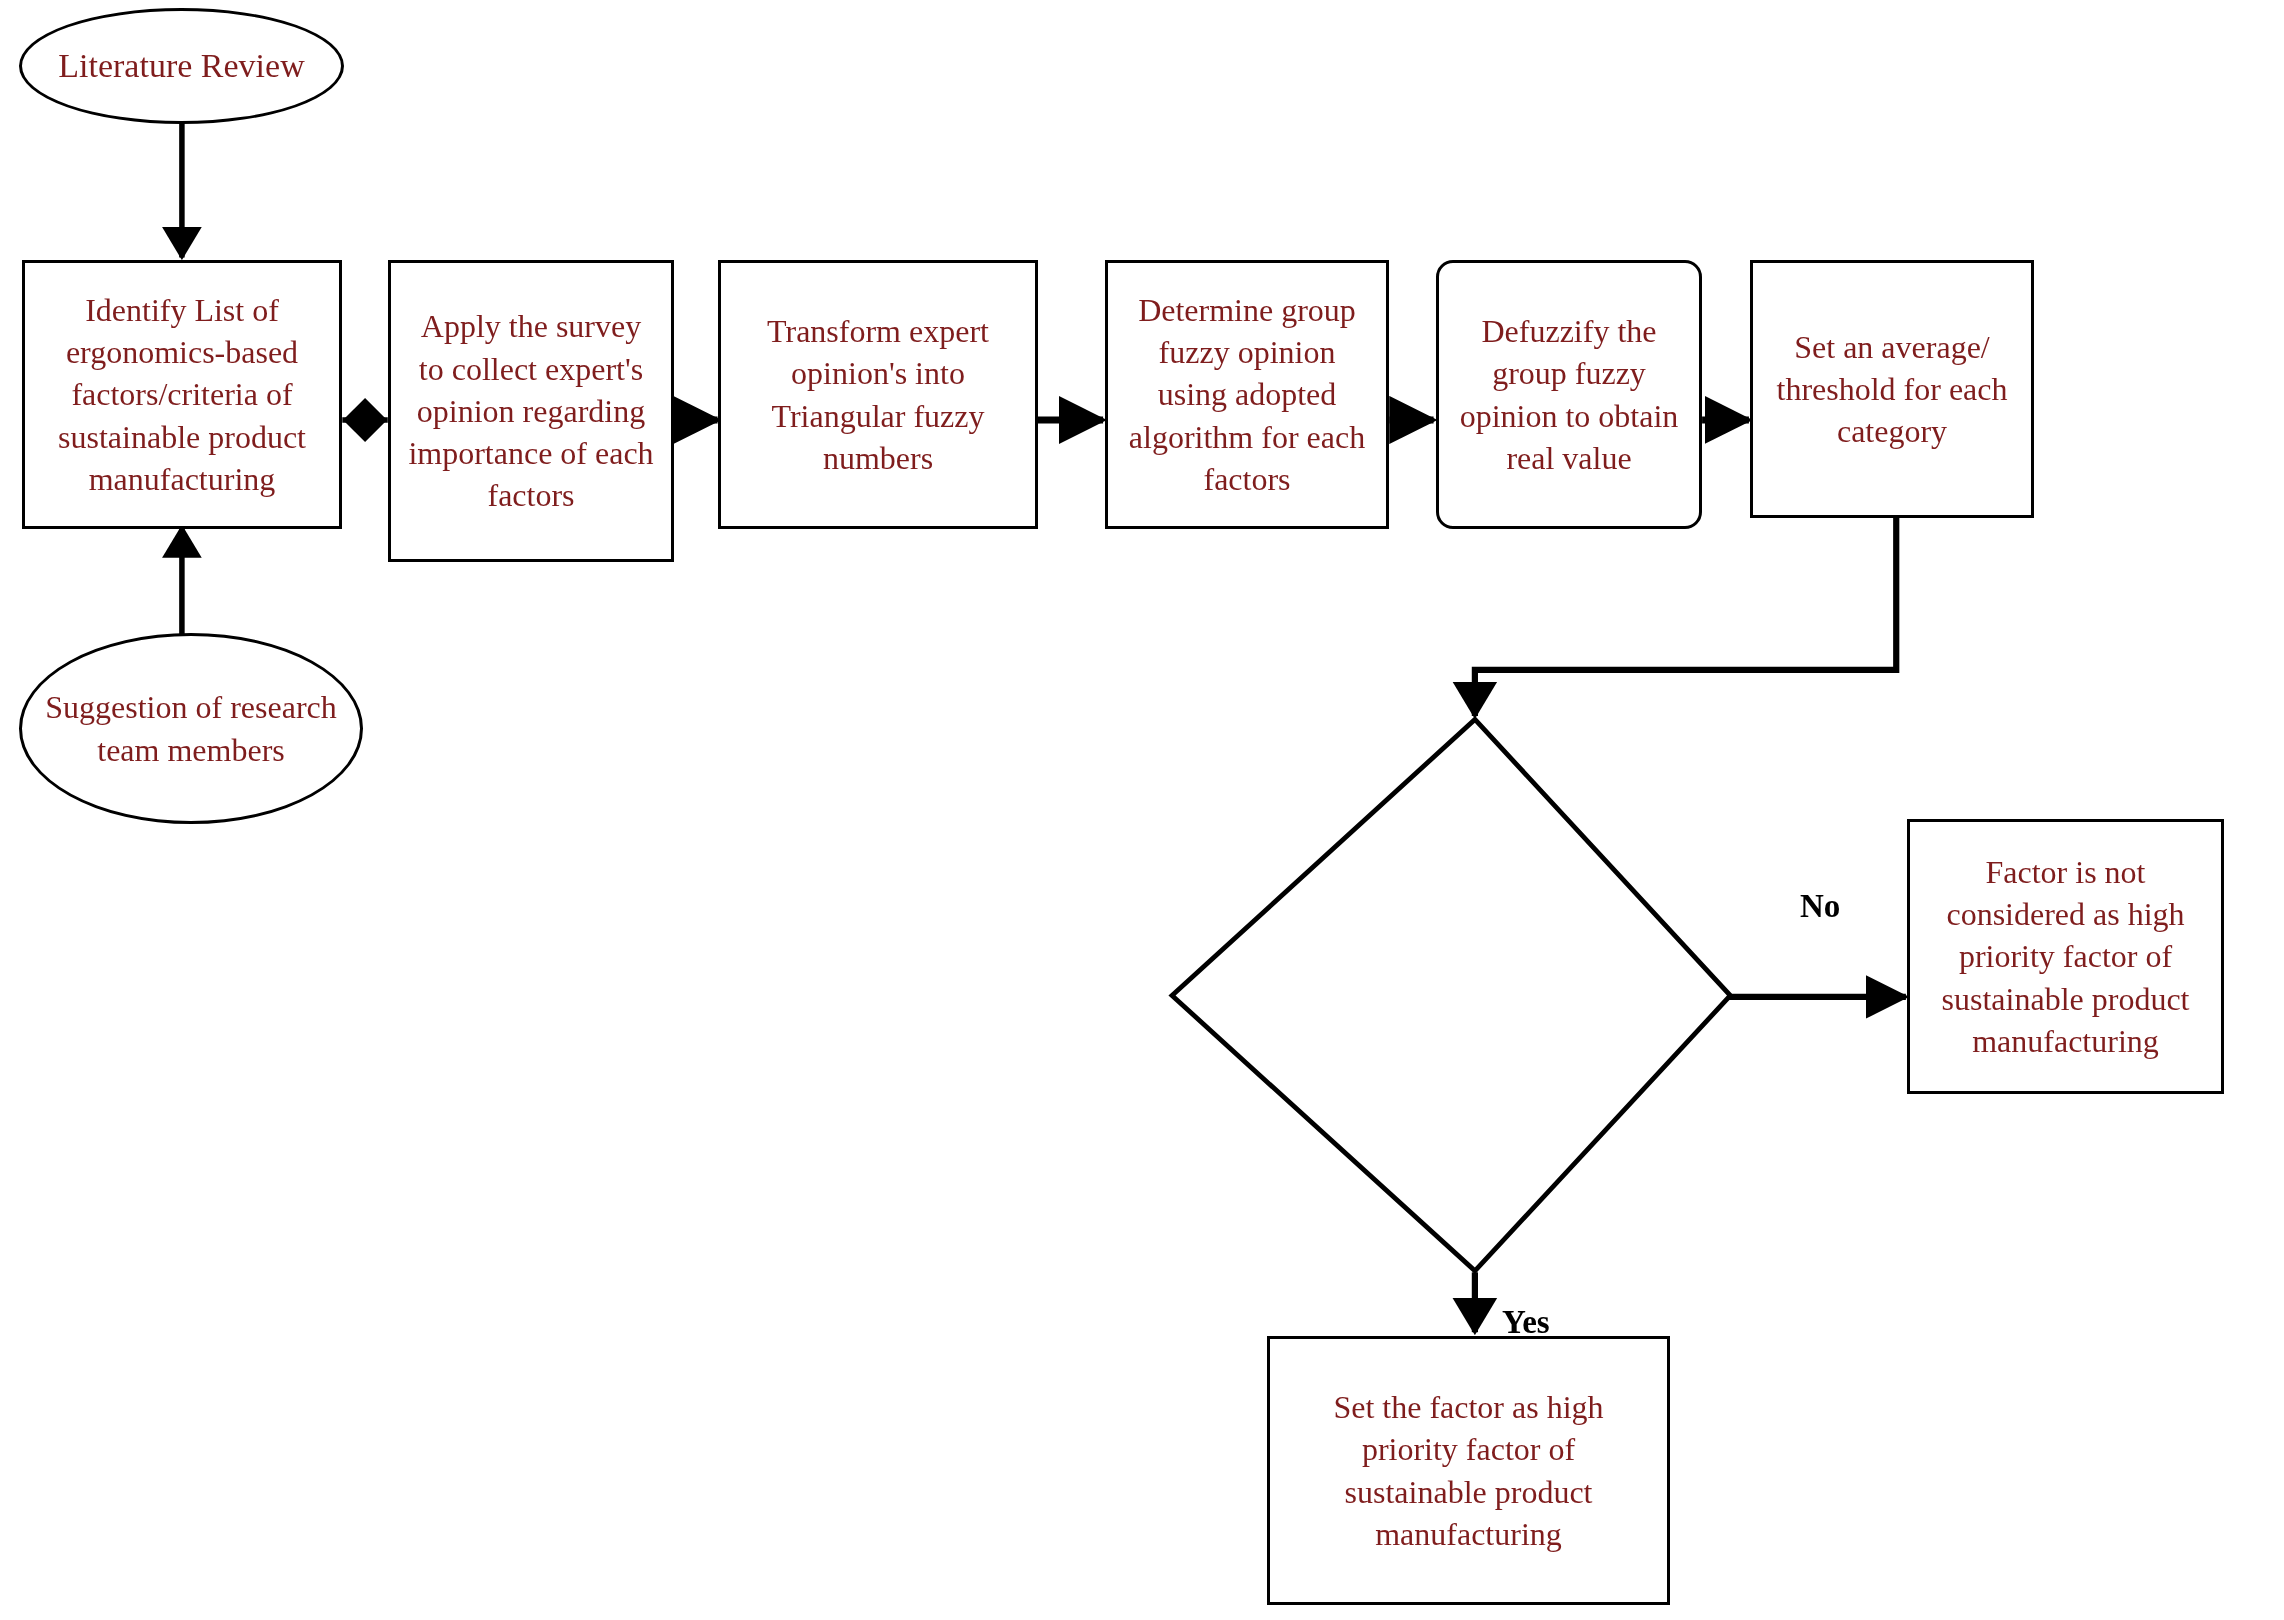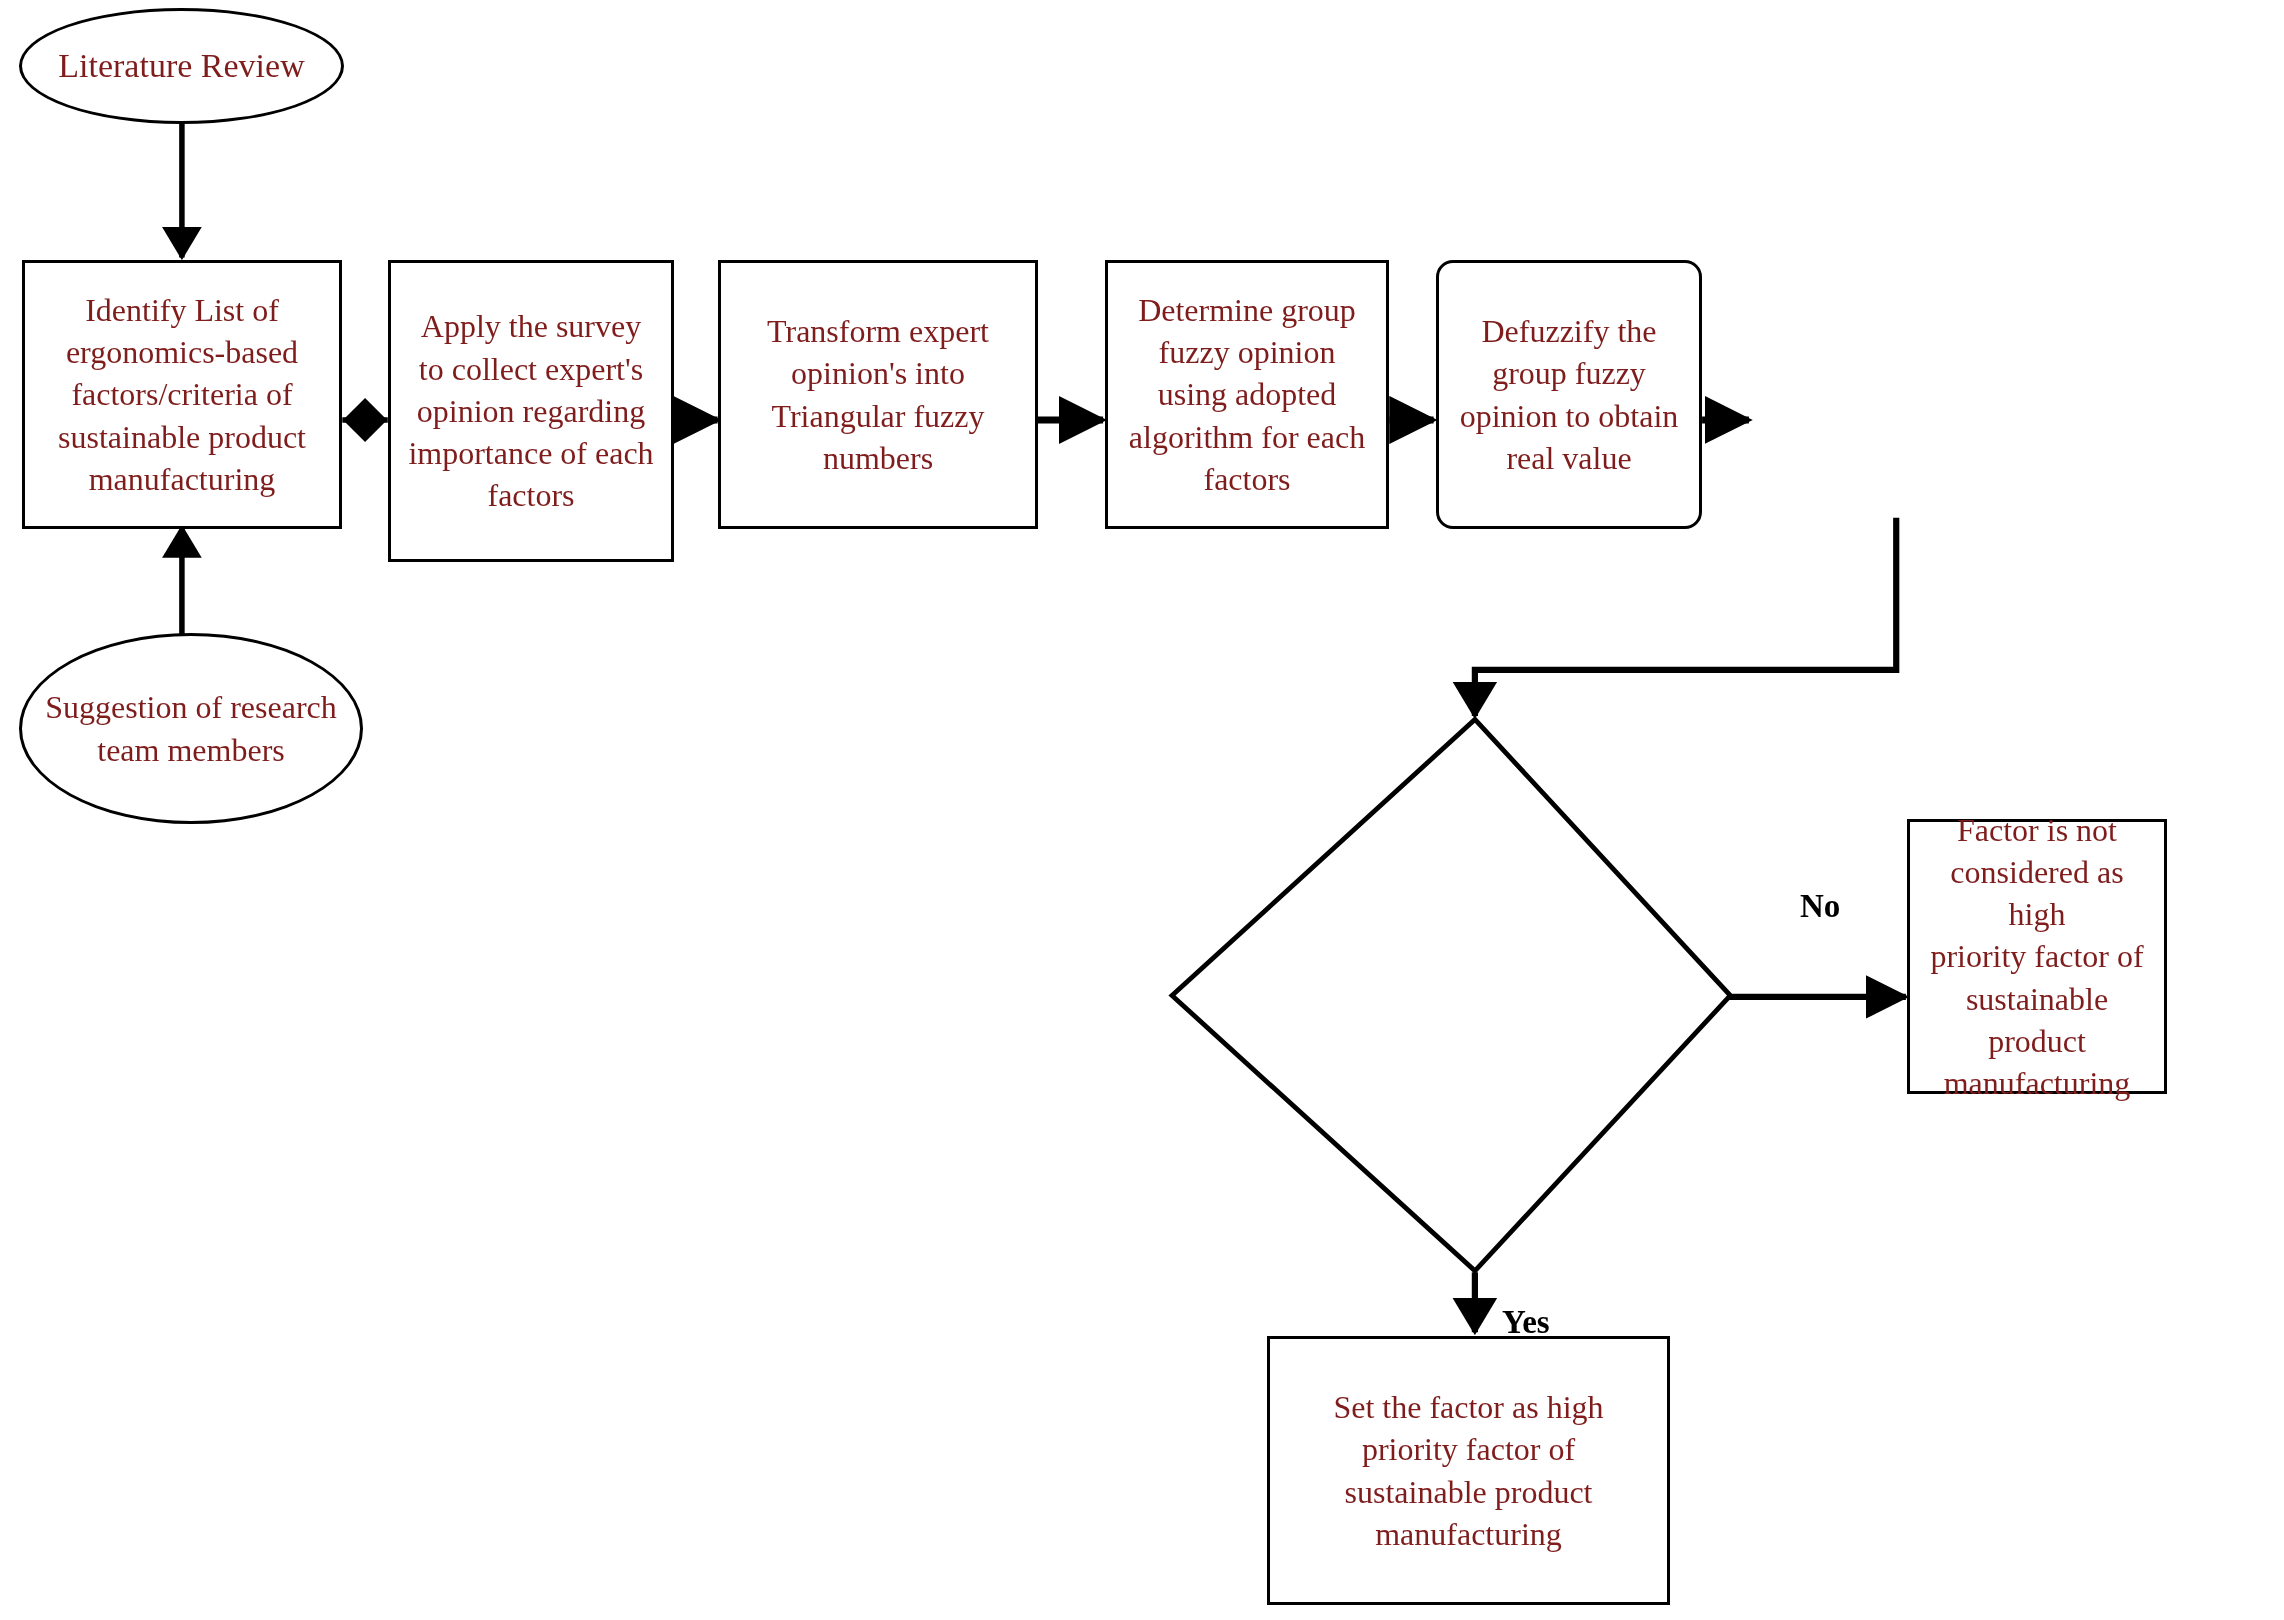--- a/index.html
+++ b/index.html
@@ -141,26 +141,31 @@
 factors</span>
   </div>
 
   <div class="node proc fs-46" style="left:1436px; top:260px; width:266px; height:269px; padding:0 5.5px;border-radius:17px;">
     <span class="txt">Defuzzify the
 group fuzzy
 opinion to obtain
 real value</span>
   </div>
 
+  <div class="node proc fs-46" style="left:1750px; top:260px; width:284px; height:258px; padding:0 5.5px;">
+    <span class="txt">Set an average/
+threshold for each
+category</span>
+  </div>
 
   <svg style="position:absolute; left:1167px; top:716px; width:620px; height:559px;" viewBox="0 0 900 812" width="620" height="559" xmlns="http://www.w3.org/2000/svg">
     <polygon points="447,5 818,406 447,806 7,406" fill="#ffffff" stroke="#000000" stroke-width="7"></polygon>
   </svg>
 
-  <div class="node proc fs-46" style="left:1907px; top:819px; width:260px; height:275px; padding:0 20px;">
+  <div class="node proc fs-46" style="left:1907px; top:819px; width:317px; height:275px; padding:0 20px;">
     <span class="txt">Factor is not
 considered as high
 priority factor of
 sustainable product
 manufacturing</span>
   </div>
 
   <div class="node proc fs-46" style="left:1267px; top:1336px; width:403px; height:269px; padding:0 24px;">
     <span class="txt">Set the factor as high
 priority factor of

